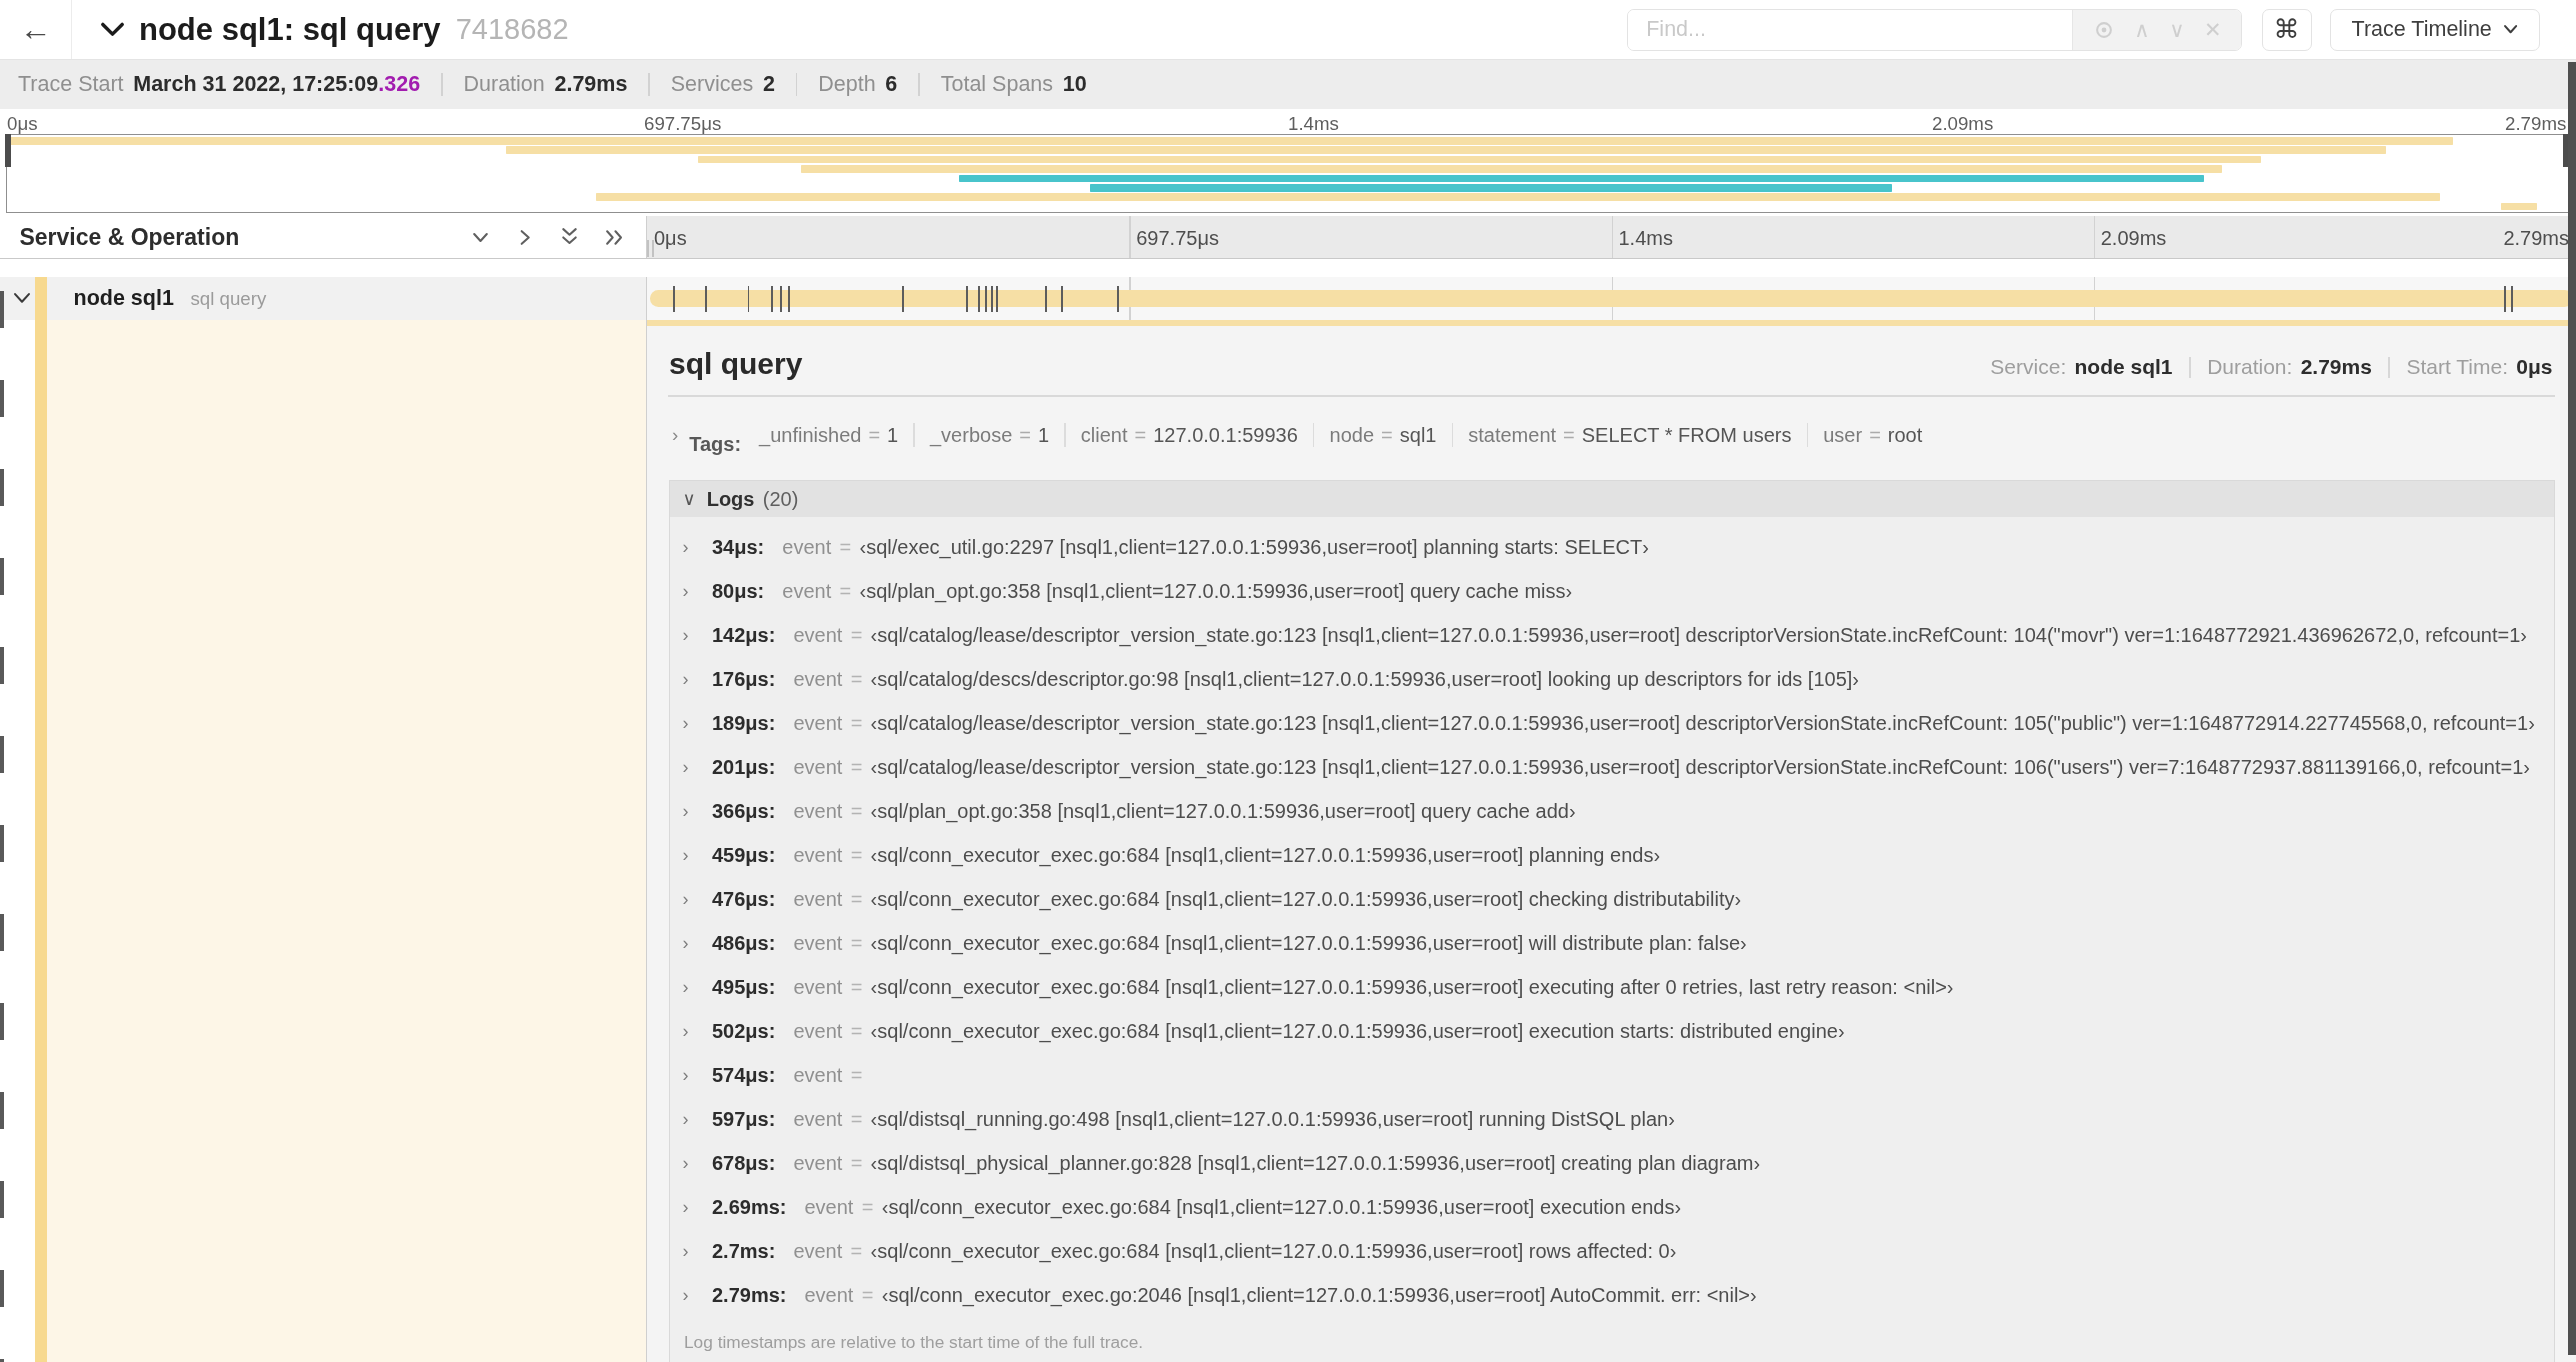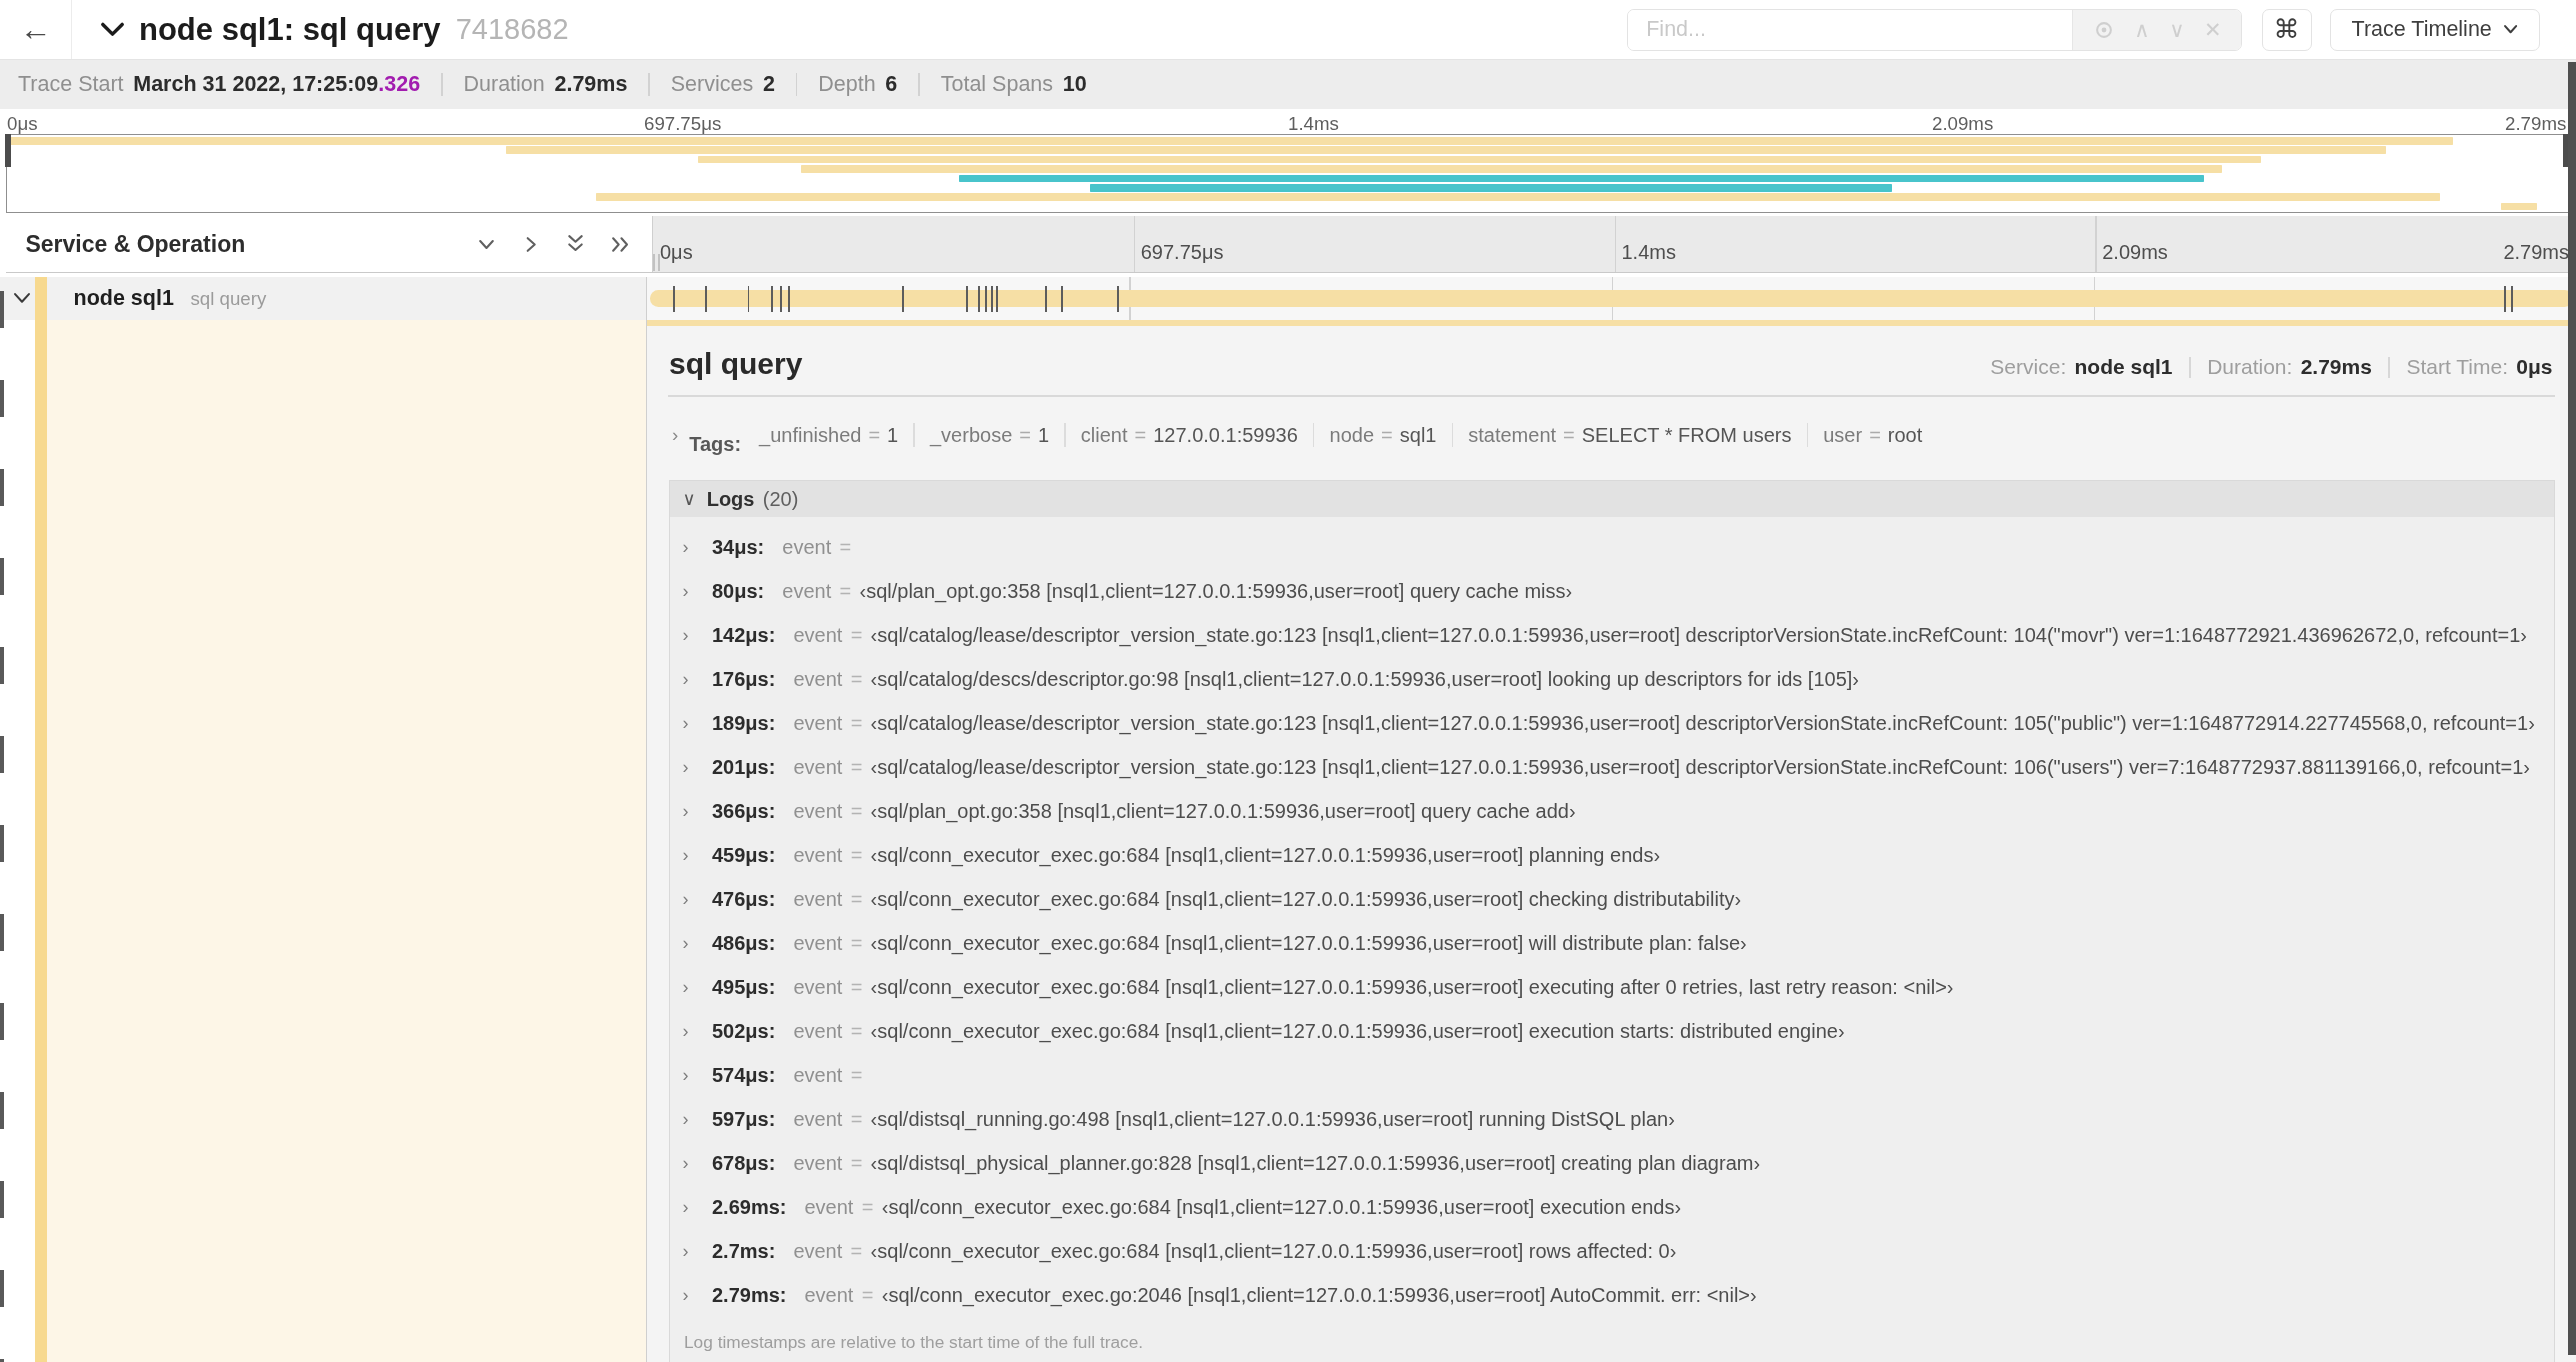--- a/index.html
+++ b/index.html
@@ -35,21 +35,21 @@
   .mm-labels { position:relative; height:25px; font-size:18.7px; color:#5e5e5e; }
   .mm-label { position:absolute; top:4.2px; white-space:nowrap; }
   .mm-label.p0 { left:7px; } .mm-label.p25 { left:25%; } .mm-label.p50 { left:50%; } .mm-label.p75 { left:75%; }
   .mm-label.p100 { right:9.7px; }
   .mm-canvas { position:absolute; top:25px; left:5.5px; right:7px; bottom:2.8px; border:1.4px solid #8f8f8f; background:#fff; padding-top:2.1px; }
   .mm-bar { height:7.6px; margin-bottom:1.8px; border-radius:0.7px; }
   .mm-handle { position:absolute; width:6.2px; height:33px; background:#4c4c4c; top:-1.4px; }
   .mm-handle.left { left:-1.4px; } .mm-handle.right { right:-1.4px; }
 
   
-  .grid-head { position:absolute; top:216px; left:0; right:0; height:57px; border-bottom:1.4px solid #c9c9c9; display:flex;margin-left:6px; }
+  .grid-head { position:absolute; top:216px; left:0; right:0; height:43px; border-bottom:1.4px solid #c9c9c9; display:flex; }
   .col-left { width:647px; flex:none; position:relative; border-right:1.4px solid #cfcfcf; }
   .grid-head .col-left { background:#fff; display:flex; align-items:center; padding-left:19.4px; }
   .so-title { font-size:23px; font-weight:bold; color:#2d2d2d; }
   .so-icons { position:absolute; right:19.4px; top:0; bottom:0; display:flex; align-items:center; gap:23.5px; color:#606060; }
   .resizer { position:absolute; right:-8.3px; bottom:1.4px; display:flex; gap:3.5px; z-index:5; }
   .resizer i { display:block; width:2.1px; height:16.6px; background:#c2c2c2; }
   .ruler { flex:1; position:relative; background:#eaeaea; font-size:20px; color:#4e4e4e; }
   .gl { position:absolute; top:0; bottom:0; width:1.4px; background:#d2d2d2; }
   .gl.p25 { left:25%; } .gl.p50 { left:50%; } .gl.p75 { left:75%; } .gl.p100 { right:0; }
   .ruler-label { position:absolute; bottom:8.3px; white-space:nowrap; }
@@ -393,20 +393,21 @@
           <span class="logs-title">Logs</span>
           <span class="logs-count">(20)</span>
         </div>
         <div class="logs-body">
 
             <div class="log-row">
               <span class="log-chevron">›</span>
               <span class="log-time">34μs:</span>
               <span class="log-field">event</span>
               <span class="log-eq">=</span>
+              <span class="log-msg">‹sql/exec_util.go:2297 [nsql1,client=127.0.0.1:59936,user=root] planning starts: SELECT›</span>
             </div>
 
             <div class="log-row">
               <span class="log-chevron">›</span>
               <span class="log-time">80μs:</span>
               <span class="log-field">event</span>
               <span class="log-eq">=</span>
               <span class="log-msg">‹sql/plan_opt.go:358 [nsql1,client=127.0.0.1:59936,user=root] query cache miss›</span>
             </div>
 

